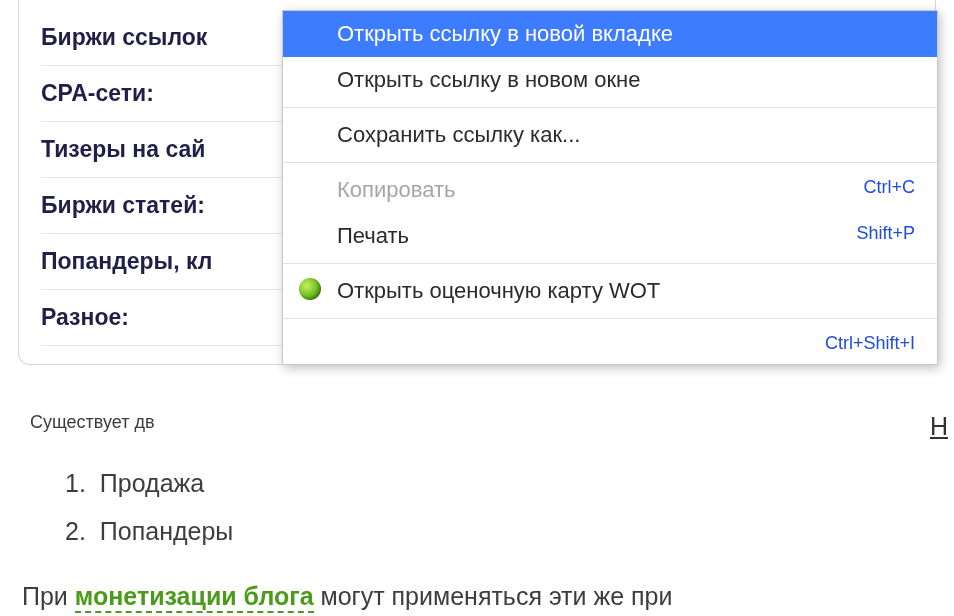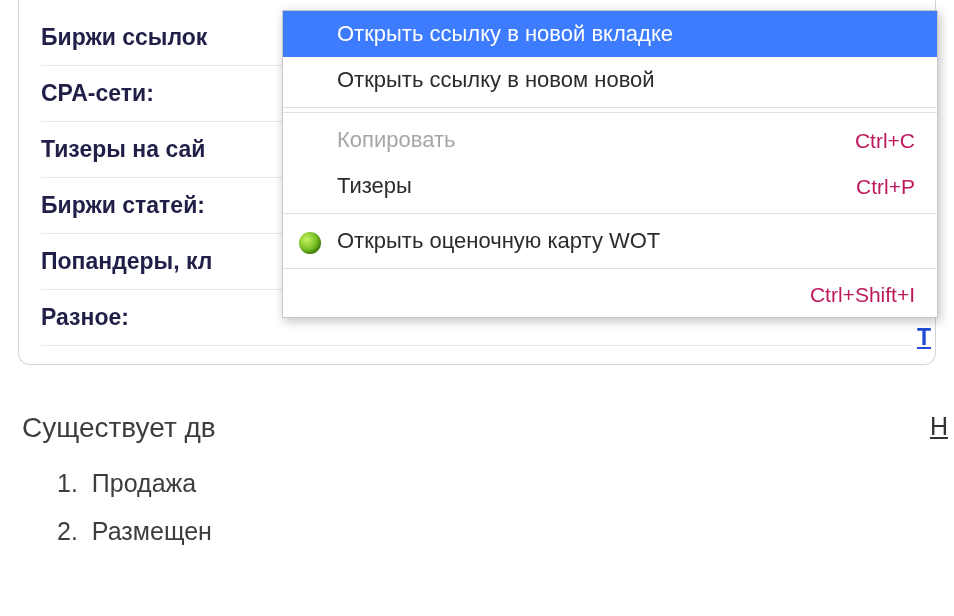--- a/index.html
+++ b/index.html
@@ -37,29 +37,29 @@
     font-size: 23px;
   }
   .row:last-child { border-bottom: none; }
   .partial-link {
     color: #1f4bd6;
     text-decoration: underline;
     font-weight: 700;
   }
   .body-text {
     position: absolute;
-    left: 22px;
-    font-size: 28px;
+    left: 30px;
+    font-size: 18px;
     color: #3d3d3d;
     text-align: center;
   }
   .line1 { top: 412px; }
   .ol {
     position: absolute;
-    left: 57px;
+    left: 65px;
     top: 460px;
     font-size: 25px;
     color: #3d3d3d;
     line-height: 1.9;
   }
   .ol .num { margin-right: 14px; }
   .line2 { position:absolute; left:22px; top: 582px; font-size: 25px; color:#3d3d3d; white-space: nowrap;}
   .green-link {
     color: #4a9b19;
     font-weight: 700;
@@ -73,29 +73,29 @@
     top: 10px;
     width: 654px;
     background: #fff;
     border: 1px solid #c9c9c9;
     box-shadow: 2px 3px 10px rgba(0,0,0,0.25);
     font-size: 22px;
     color: #2b2b2b;
   }
   .mitem {
     display: flex;
-    align-items: flex-end;
+    align-items: flex-start;
     padding: 10px 22px 10px 54px;
     cursor: default;
     position: relative;
   }
   .mitem .shortcut {
     margin-left: auto;
-    color: #be185d;
-    font-size: 21px;
+    color: #1d4ed8;
+    font-size: 18px;
   }
   .mitem.highlight {
     background: #3d7bff;
     color: #fff;
   }
   .mitem.disabled { color: #a6a6a6; }
   .msep {
     height: 1px;
     background: #e2e2e2;
     margin: 4px 0;
@@ -135,40 +135,46 @@
     <span class="partial-link" style="position:absolute; right:4px; top:262px;">E</span>
     <span class="partial-link" style="position:absolute; right:4px; top:324px;">T</span>
   </div>
 
   <span class="underline-h" style="top:412px;">Н</span>
 
   <div class="body-text line1">Существует дв</div>
 
   <div class="ol">
     <div><span class="num">1.</span><span>Продажа</span></div>
-    <div><span class="num">2.</span><span>Размещен</span></div>
+    <div><span class="num">2.</span><span>Попандеры</span></div>
   </div>
 
+  <div class="line2">
+    <span>При </span><span class="green-link">монетизации блога</span><span> могут применяться эти же при</span>
+  </div>
 
   <div class="ctxmenu" id="ctxmenu">
       <div class="mitem highlight">
         <span>Открыть ссылку в новой вкладке</span>
       </div>
       <div class="mitem">
-        <span>Открыть ссылку в новом новой</span>
+        <span>Открыть ссылку в новом окне</span>
       </div>
       <div class="msep"></div>
+      <div class="mitem">
+        <span>Сохранить ссылку как...</span>
+      </div>
       <div class="msep"></div>
       <div class="mitem disabled">
         <span>Копировать</span>
         <span class="shortcut">Ctrl+C</span>
       </div>
       <div class="mitem">
-        <span>Тизеры</span>
-        <span class="shortcut">Ctrl+P</span>
+        <span>Печать</span>
+        <span class="shortcut">Shift+P</span>
       </div>
       <div class="msep"></div>
       <div class="mitem">
         <span class="wot-icon"></span>
         <span>Открыть оценочную карту WOT</span>
       </div>
       <div class="msep"></div>
       <div class="mitem">
         <span class="shortcut">Ctrl+Shift+I</span>
       </div>

